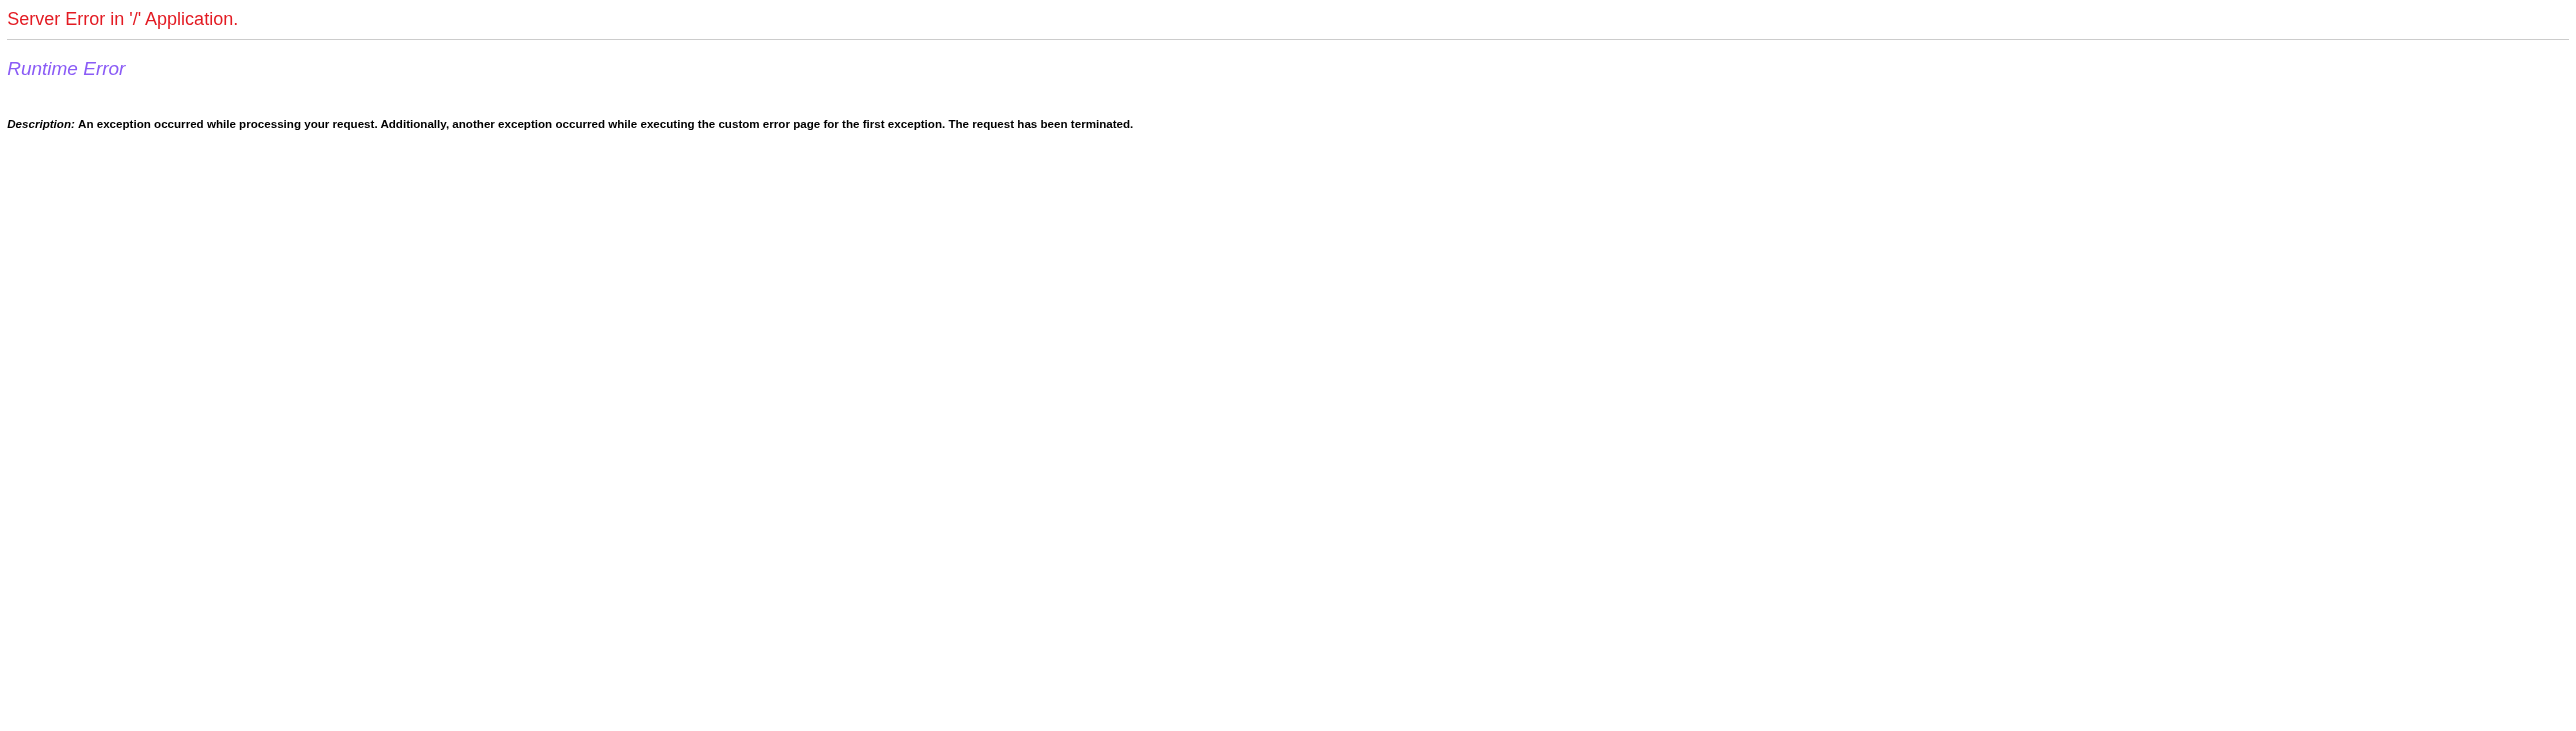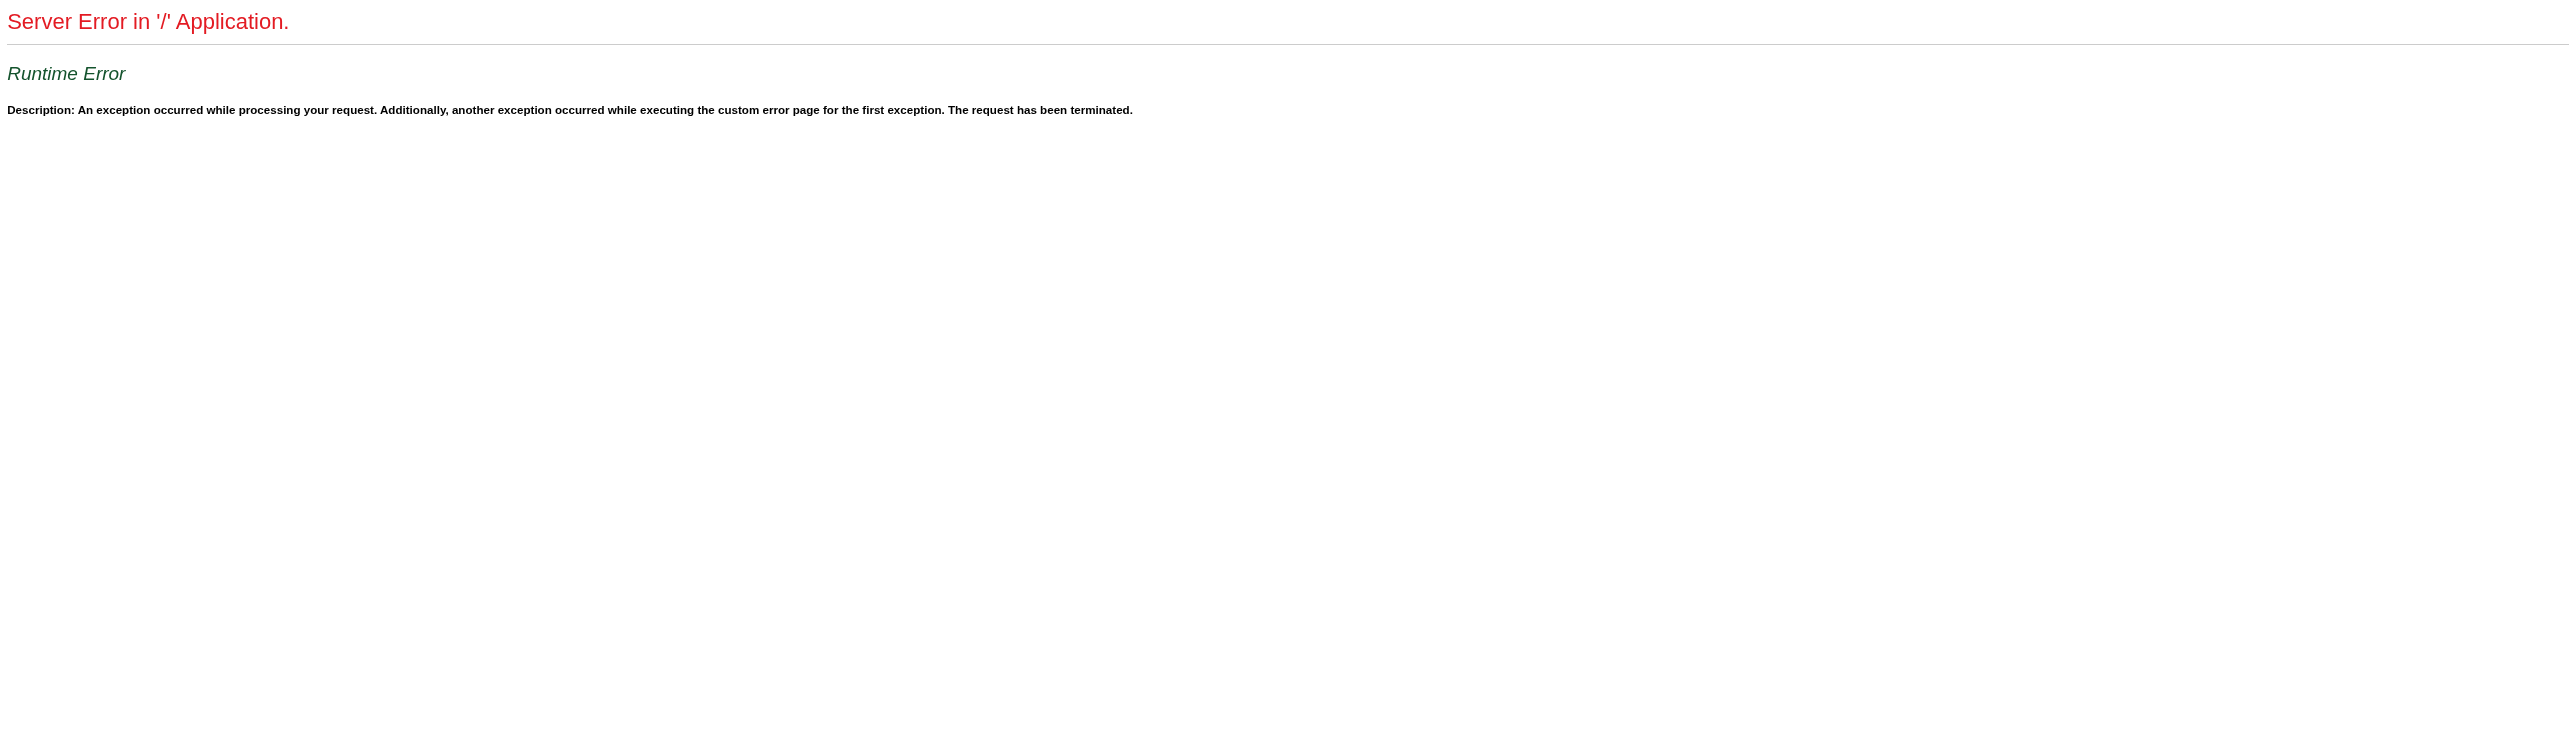--- a/index.html
+++ b/index.html
@@ -7,48 +7,49 @@
       padding: 0;
       box-sizing: border-box;
     }
     body {
       font-family: Verdana, Arial, sans-serif;
       background: #ffffff;
       padding: 7.2px;
     }
     .error-title {
       font-family: Verdana, Arial, sans-serif;
-      font-size: 22px;
+      font-size: 18px;
       font-weight: normal;
       color: #e31b23;
       margin-bottom: 9px;
       padding-top: 1.8px;
     }
     .divider {
       border: none;
       border-top: 0.9px solid #cccccc;
       margin-bottom: 18px;
       width: 100%;
     }
     .runtime-error {
       font-family: Verdana, Arial, sans-serif;
       font-size: 19px;
       font-weight: normal;
       font-style: italic;
-      color: #14532d;
-      margin-bottom: 17px;
+      color: #8b5cf6;
+      margin-bottom: 36px;
     }
     .description-line {
       font-family: Arial, sans-serif;
       font-size: 11.6px;
       color: #000000;
       line-height: 1.4;
     }
     .description-label {
       font-weight: bold;
+      font-style: italic;
     }
     .description-text {
       font-weight: bold;
     }
   </style>
 </head>
 <body>
 
 <h1 class="error-title">Server Error in '/' Application.</h1>
 <hr class="divider">

